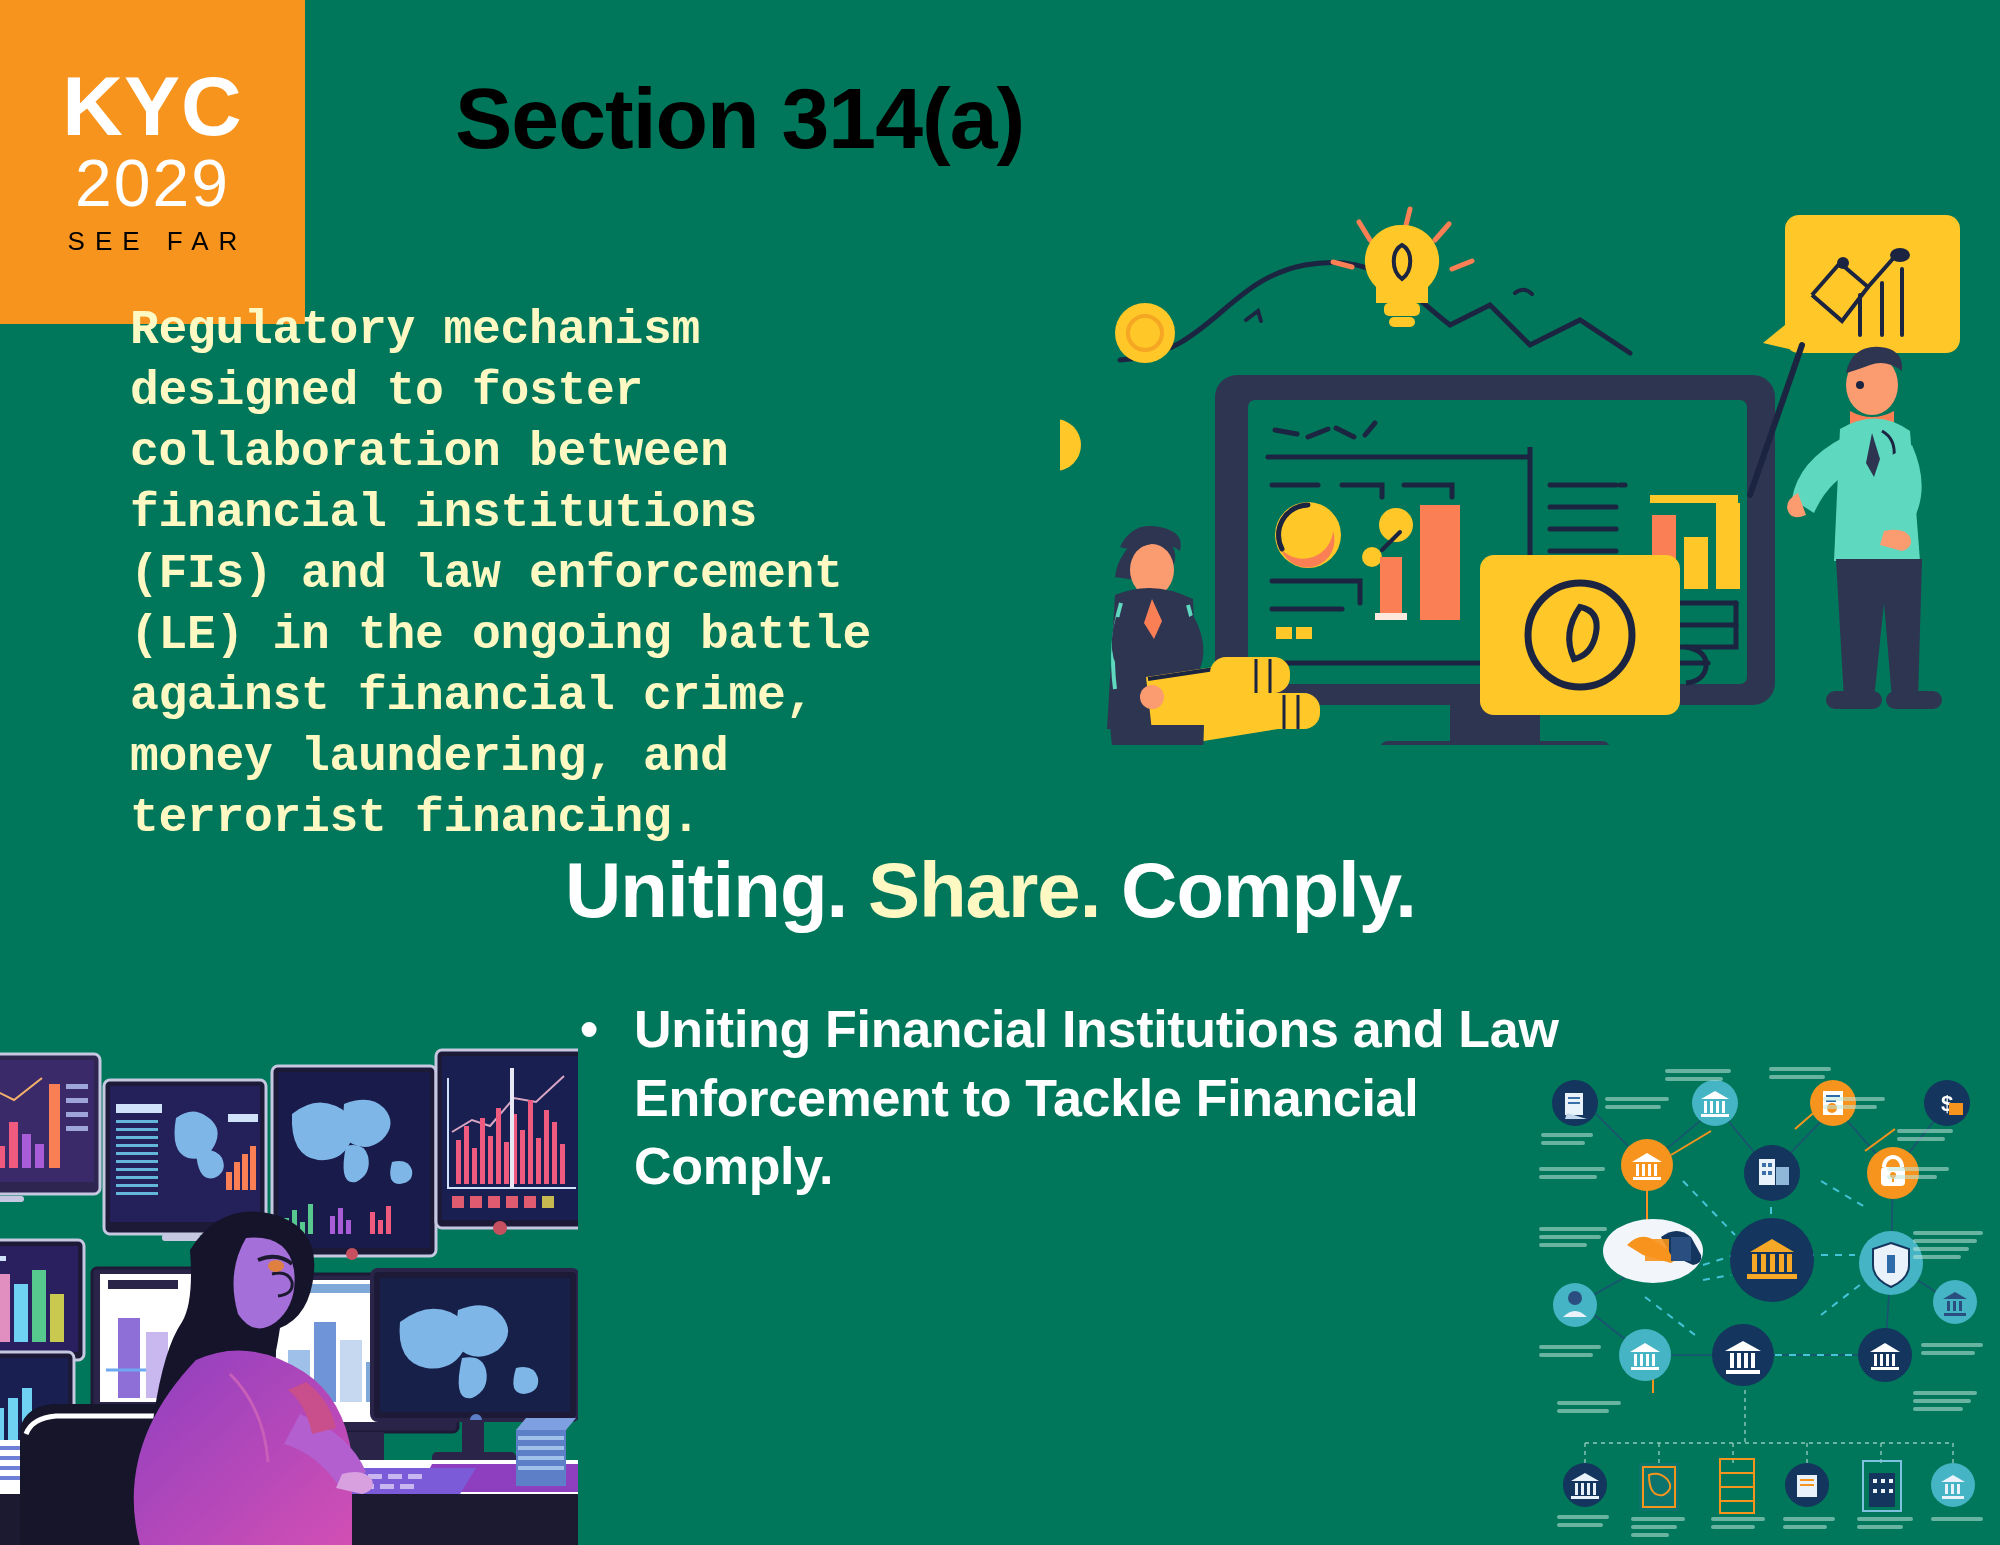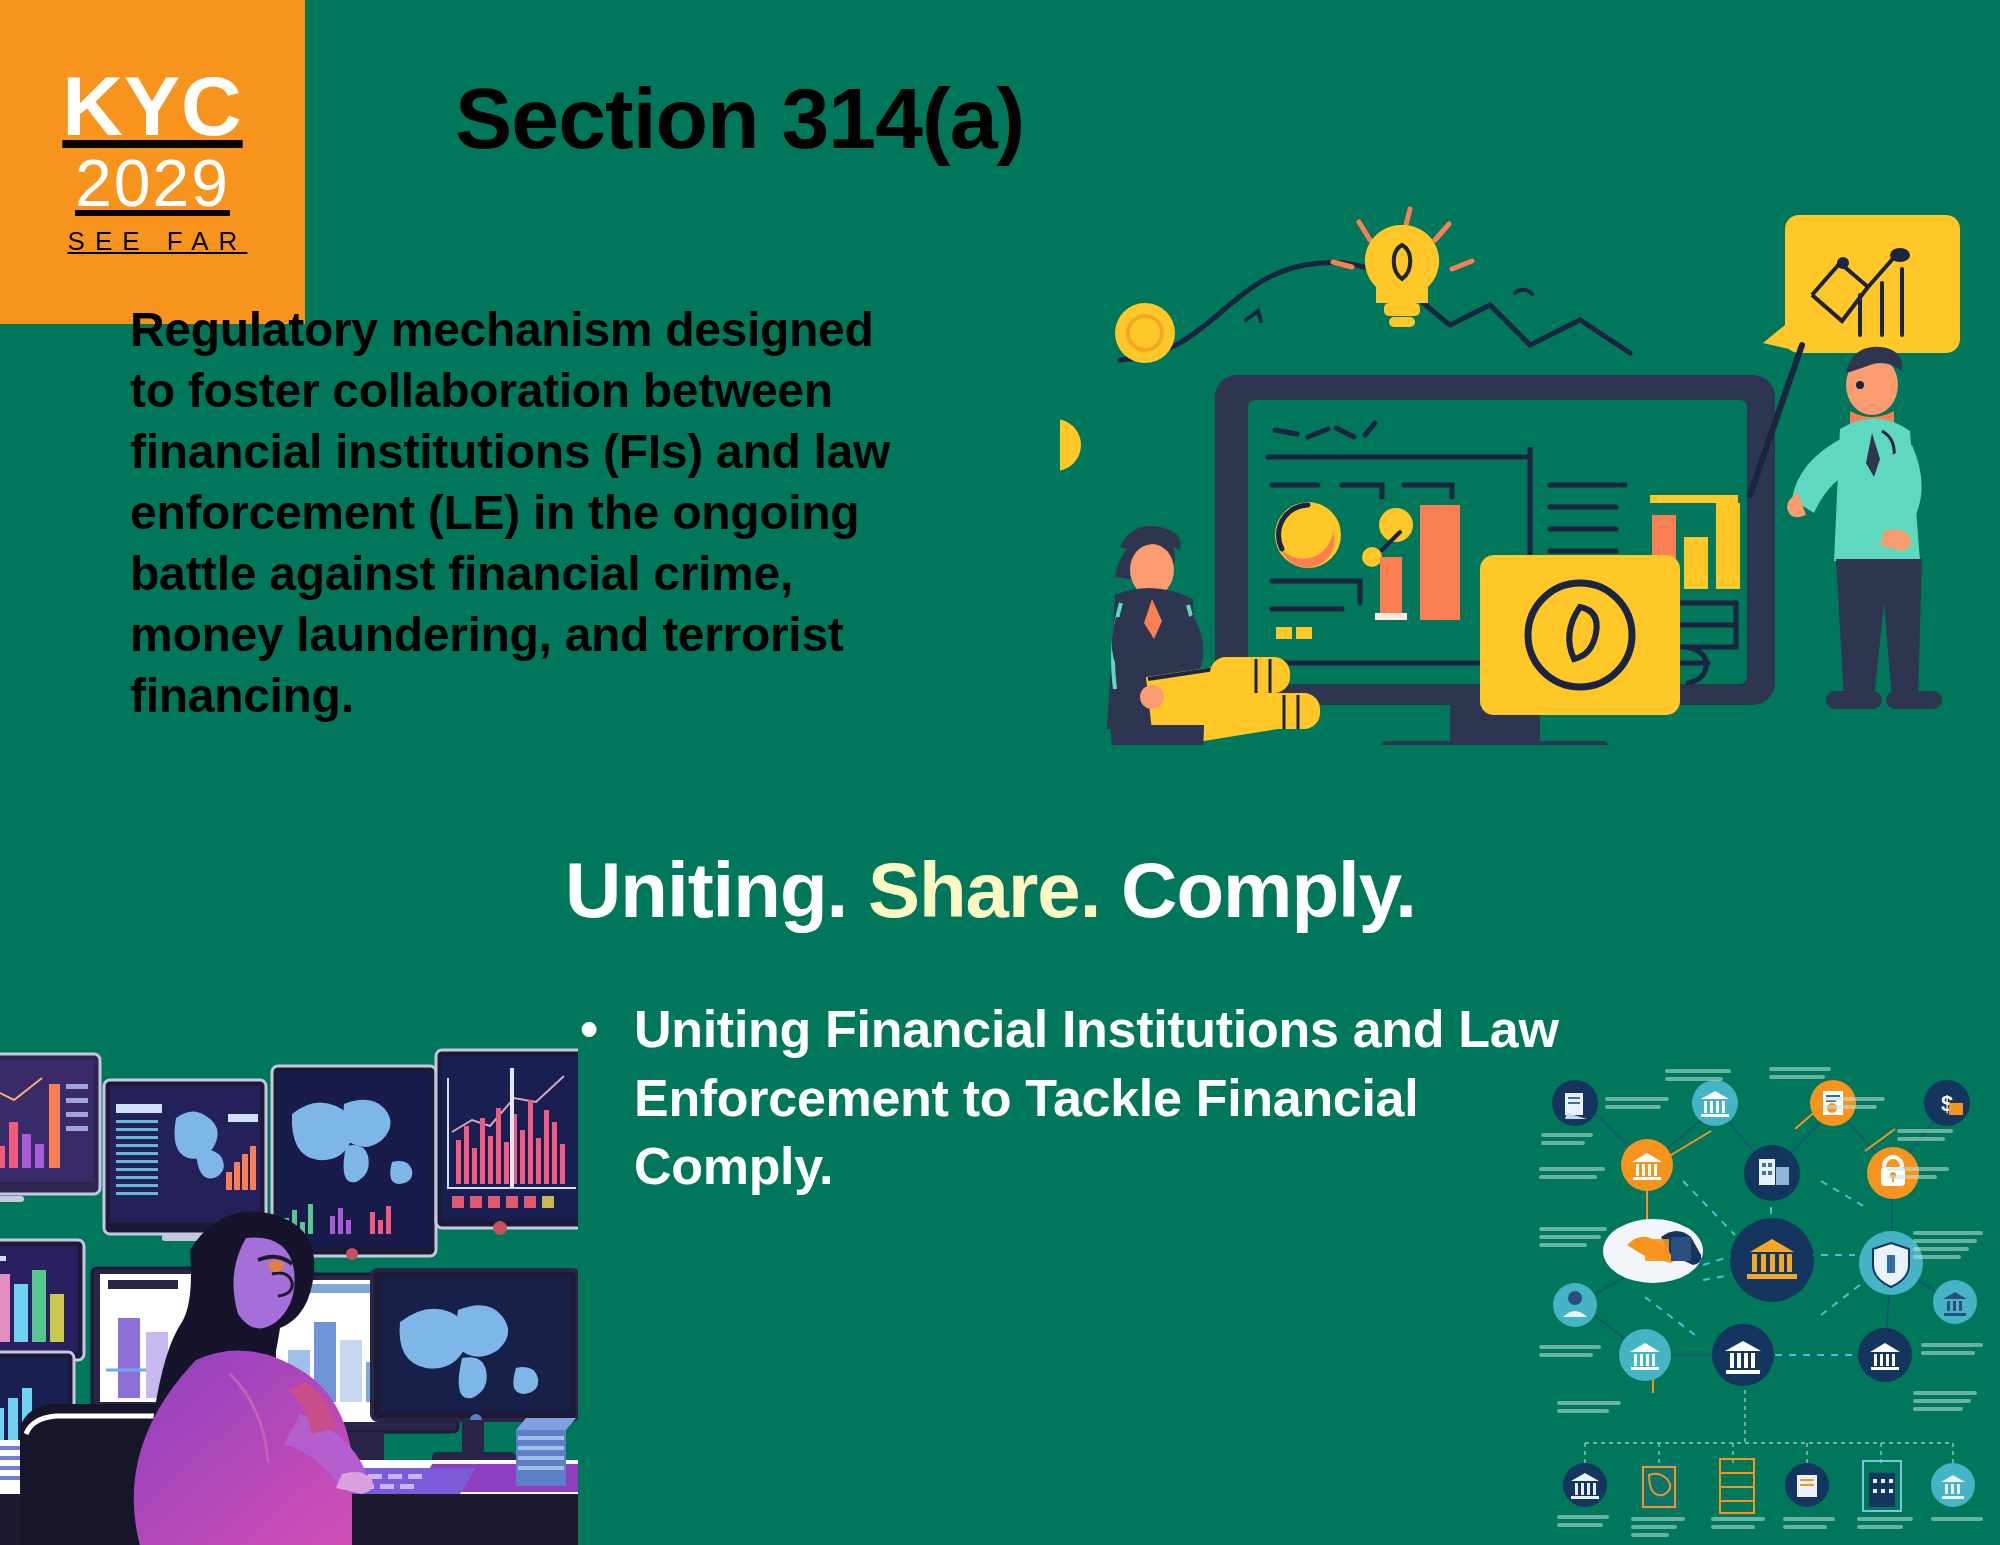--- a/index.html
+++ b/index.html
@@ -14,21 +14,21 @@
     width: 2000px; height: 1545px;
     background: #00775A;
   }
 
   
   #logo {
     position: absolute; left: 0; top: 0;
     width: 305px; height: 324px;
     background: #F7941E;
     display: flex; flex-direction: column;
-    align-items: center; justify-content: center; text-decoration: underline;
+    align-items: center; justify-content: center;
   }
   #logo .kyc {
     font-size: 84px; font-weight: 800; color: #fff;
     letter-spacing: 1px; line-height: 0.95;
     font-family: "Liberation Sans", sans-serif;
   }
   #logo .year {
     font-size: 66px; font-weight: 500; color: #fff;
     letter-spacing: 2px; line-height: 1.05; margin-top: 2px;
   }
@@ -41,22 +41,22 @@
   #title {
     position: absolute; left: 455px; top: 69px;
     font-size: 86px; font-weight: 800; color: #000000;
     letter-spacing: -1px; white-space: nowrap;
   }
 
   
   #body-par {
     position: absolute; left: 130px; top: 300px;
     width: 790px;
-    font-size: 48px; font-weight: 700; color: #000000;
-    line-height: 1.27; letter-spacing: -0.3px;
+    font-size: 48px; font-weight: 700; color: #fef9c3;
+    line-height: 1.27; letter-spacing: -0.3px; font-family: Liberation Mono, monospace;
   }
 
   
   #tagline {
     position: absolute; left: 565px; top: 845px;
     font-size: 78px; font-weight: 800; letter-spacing: -1px;
     white-space: nowrap;
   }
   #tagline .w-light { color: #FFFFFF; }
   #tagline .w-dark  { color: #fef9c3; }

